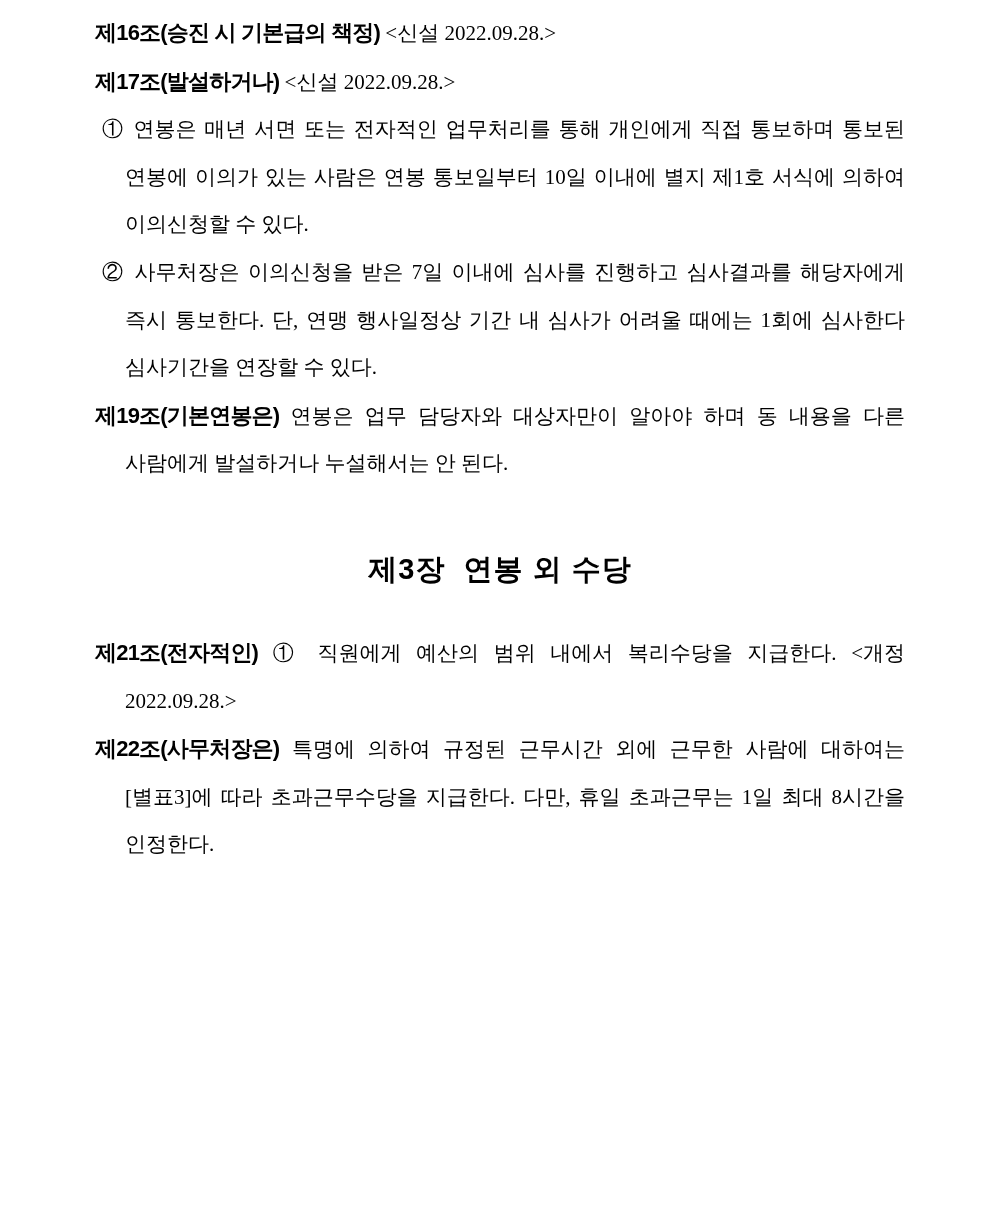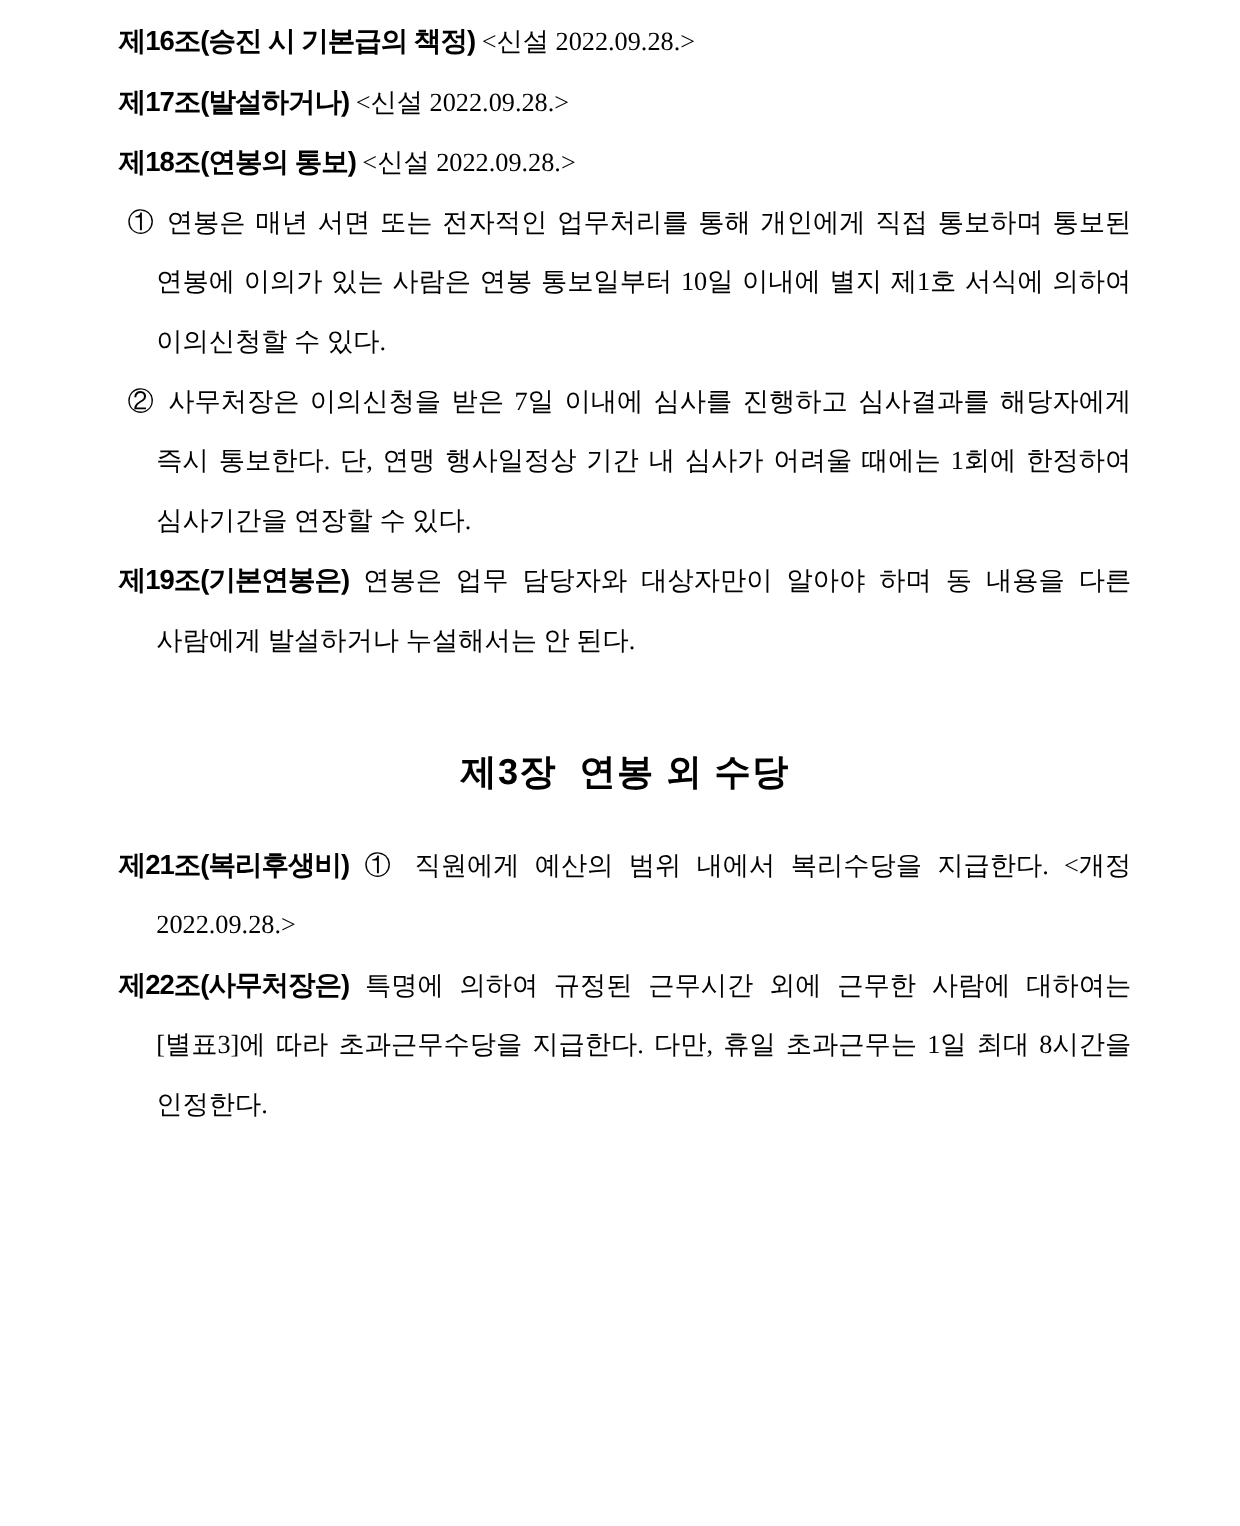--- a/index.html
+++ b/index.html
@@ -39,21 +39,21 @@
   }
   .hang-clause {          
     padding-left: 30px;
     text-indent: -23px;
   }
   .hang-article {         
     padding-left: 30px;
     text-indent: -30px;
   }
   .chapter {
-    margin: 61px 0 30px 0;
+    margin: 61px 0 40px 0;
     text-align: center;
     font-family: "Liberation Sans", sans-serif;
     font-weight: 700;
     font-size: 29px;
     line-height: 40px;
     letter-spacing: 1px;
     white-space: pre;
   }
 </style>
 </head>
@@ -64,37 +64,33 @@
   <p class="par">
     <span class="article-title">제16조(승진 시 기본급의 책정)</span>
     <span class="note">&lt;신설 2022.09.28.&gt;</span>
   </p>
 
   <p class="par">
     <span class="article-title">제17조(발설하거나)</span>
     <span class="note">&lt;신설 2022.09.28.&gt;</span>
   </p>
 
-  <p class="par">
-    <span class="article-title">제18조(연봉의 통보)</span>
-    <span class="note">&lt;신설 2022.09.28.&gt;</span>
-  </p>
   <p class="par hang-clause">① 연봉은 매년 서면 또는 전자적인 업무처리를 통해 개인에게 직접 통보하며 통보된 연봉에 이의가 있는 사람은 연봉 통보일부터 10일 이내에 별지 제1호 서식에 의하여 이의신청할 수 있다.</p>
-  <p class="par hang-clause">② 사무처장은 이의신청을 받은 7일 이내에 심사를 진행하고 심사결과를 해당자에게 즉시 통보한다. 단, 연맹 행사일정상 기간 내 심사가 어려울 때에는 1회에 한정하여 심사기간을 연장할 수 있다.</p>
+  <p class="par hang-clause">② 사무처장은 이의신청을 받은 7일 이내에 심사를 진행하고 심사결과를 해당자에게 즉시 통보한다. 단, 연맹 행사일정상 기간 내 심사가 어려울 때에는 1회에 심사한다 심사기간을 연장할 수 있다.</p>
 
   <p class="par hang-article">
     <span class="article-title">제19조(기본연봉은)</span>
     <span>연봉은 업무 담당자와 대상자만이 알아야 하며 동 내용을 다른 사람에게 발설하거나 누설해서는 안 된다.</span>
   </p>
 
   <h1 class="chapter">제3장  연봉 외 수당</h1>
 
 
   <p class="par hang-article">
-    <span class="article-title">제21조(복리후생비)</span>
+    <span class="article-title">제21조(전자적인)</span>
     <span>① 직원에게 예산의 범위 내에서 복리수당을 지급한다. &lt;개정 2022.09.28.&gt;</span>
   </p>
 
   <p class="par hang-article">
     <span class="article-title">제22조(사무처장은)</span>
     <span>특명에 의하여 규정된 근무시간 외에 근무한 사람에 대하여는 [별표3]에 따라 초과근무수당을 지급한다. 다만, 휴일 초과근무는 1일 최대 8시간을 인정한다.</span>
   </p>
 
 </div>
 

